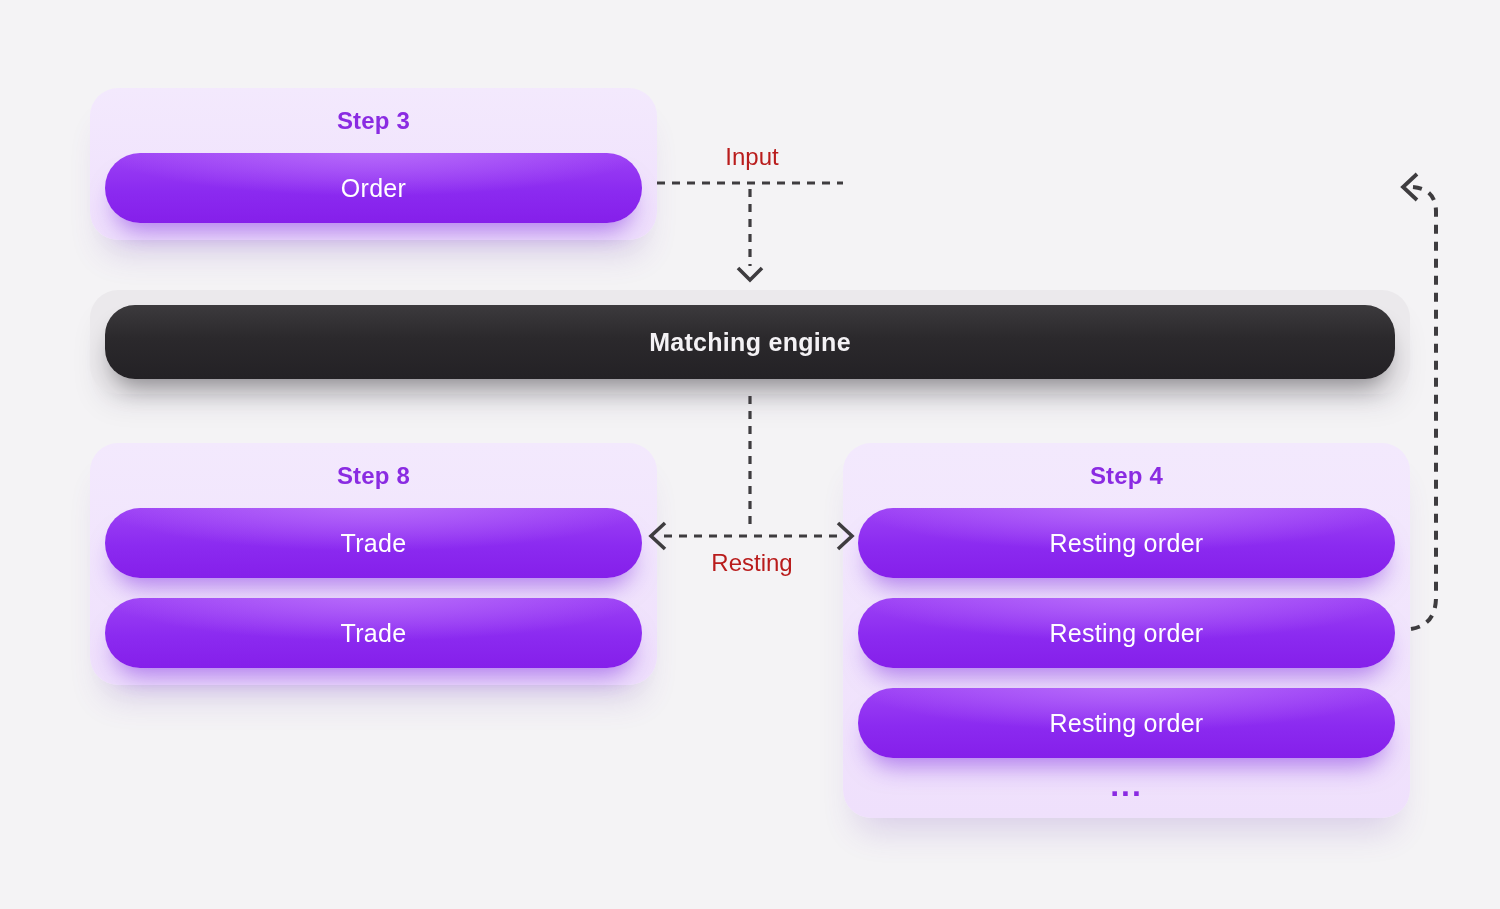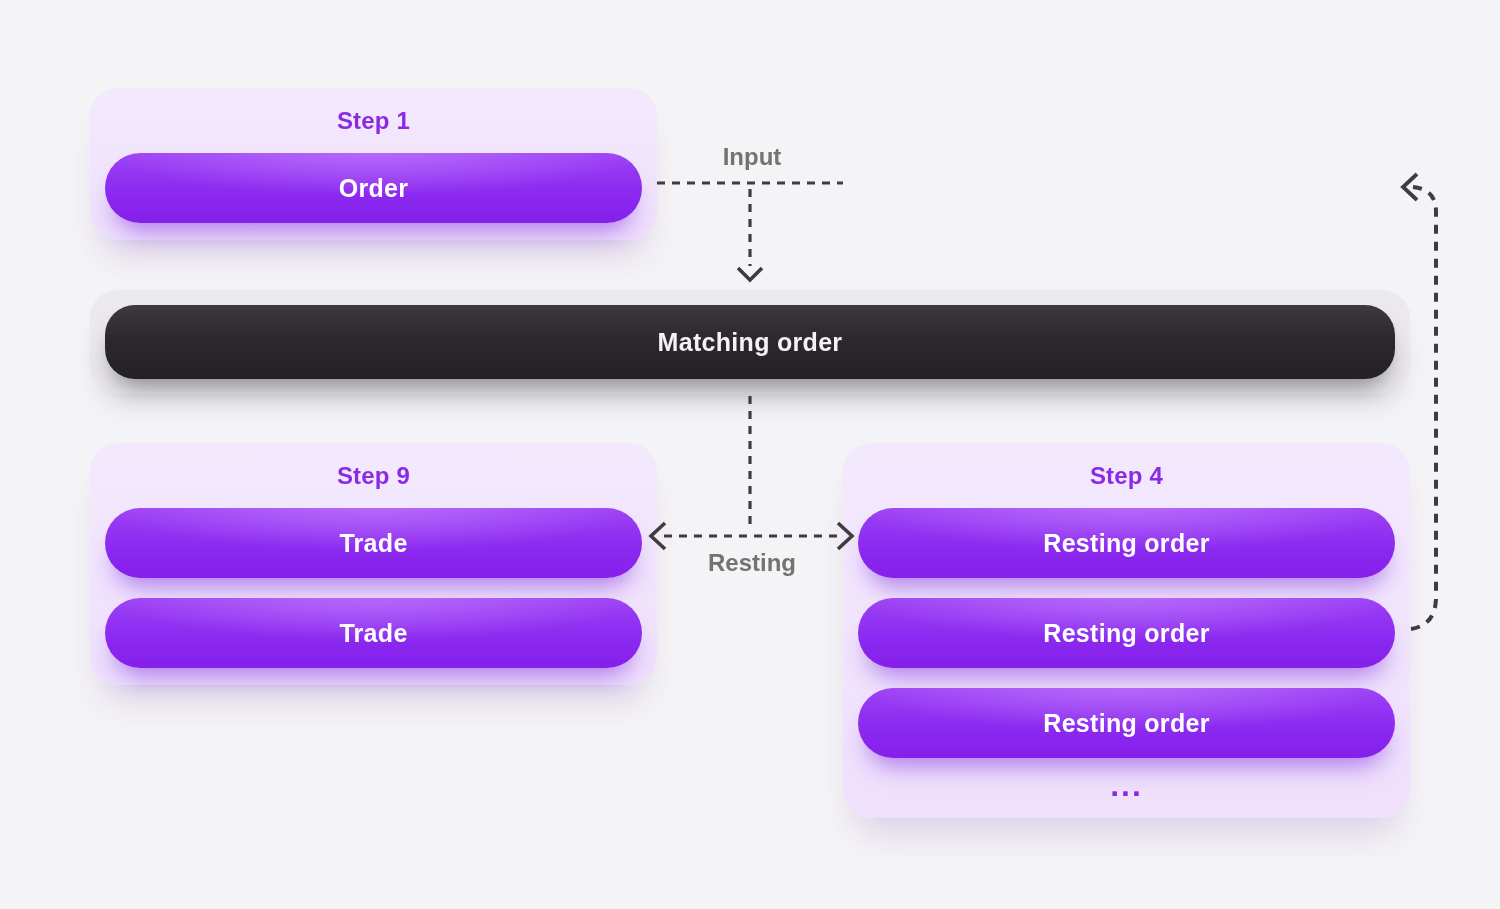--- a/index.html
+++ b/index.html
@@ -48,21 +48,21 @@
     border-radius: 35px;
     background:
       radial-gradient(95% 130% at 50% -10%, rgba(186, 112, 251, 0.95) 0%, rgba(186, 112, 251, 0) 55%),
       linear-gradient(180deg, #9c41f5 0%, #8b2af0 55%, #851fea 100%);
     box-shadow: 0 18px 24px -10px rgba(122, 39, 224, 0.55);
     display: flex;
     align-items: center;
     justify-content: center;
     color: #ffffff;
     font-size: 25px;
-    font-weight: 700;
+    font-weight: 400;
     letter-spacing: 0.3px;
   }
   .step1 { left: 90px;  top: 88px;  width: 567px; height: 152px; }
   .step2 { left: 843px; top: 88px;  width: 567px; height: 152px; }
   .step3 { left: 90px;  top: 443px; width: 567px; height: 242px; }
   .step4 { left: 843px; top: 443px; width: 567px; height: 375px; }
   .pill-r1 { top: 65px; }
   .pill-r2 { top: 155px; }
   .pill-r3 { top: 245px; }
   .more-dots {
@@ -102,22 +102,22 @@
     color: #f4f2f5;
     font-size: 25px;
     font-weight: 700;
     letter-spacing: 0.3px;
   }
   .flow-label {
     position: absolute;
     text-align: center;
     font-size: 24px;
     line-height: 26px;
-    font-weight: 700;
-    color: #737373;
+    font-weight: 400;
+    color: #b91c1c;
     z-index: 3;
   }
   .input-label  { left: 672px; top: 144px; width: 160px; }
   .output-label { left: 672px; top: 550px; width: 160px; }
 </style>
 </head>
 <body>
 
 <div class="canvas">
 
@@ -135,31 +135,31 @@
     <polyline points="838,523 852,536 838,549" stroke="#3e3c3f" stroke-width="3.6" fill="none"></polyline>
 
     <path d="M 1411 629 Q 1436 625 1436 597 L 1436 212 Q 1436 189 1413 187" stroke="#3e3c3f" stroke-width="4" stroke-dasharray="9 8"></path>
     <polyline points="1417,174 1403,187 1417,200" stroke="#3e3c3f" stroke-width="3.8" fill="none"></polyline>
   </svg>
 
   <div class="flow-label input-label">Input</div>
   <div class="flow-label output-label">Resting</div>
 
   <section class="card step1">
-    <h2>Step 1</h2>
+    <h2>Step 3</h2>
     <div class="pill pill-r1">Order</div>
   </section>
 
 
   <div class="engine-panel">
-    <div class="engine-bar">Matching order</div>
+    <div class="engine-bar">Matching engine</div>
   </div>
 
   <section class="card step3">
-    <h2>Step 9</h2>
+    <h2>Step 8</h2>
     <div class="pill pill-r1">Trade</div>
     <div class="pill pill-r2">Trade</div>
   </section>
 
   <section class="card step4">
     <h2>Step 4</h2>
     <div class="pill pill-r1">Resting order</div>
     <div class="pill pill-r2">Resting order</div>
     <div class="pill pill-r3">Resting order</div>
     <div class="more-dots">...</div>

